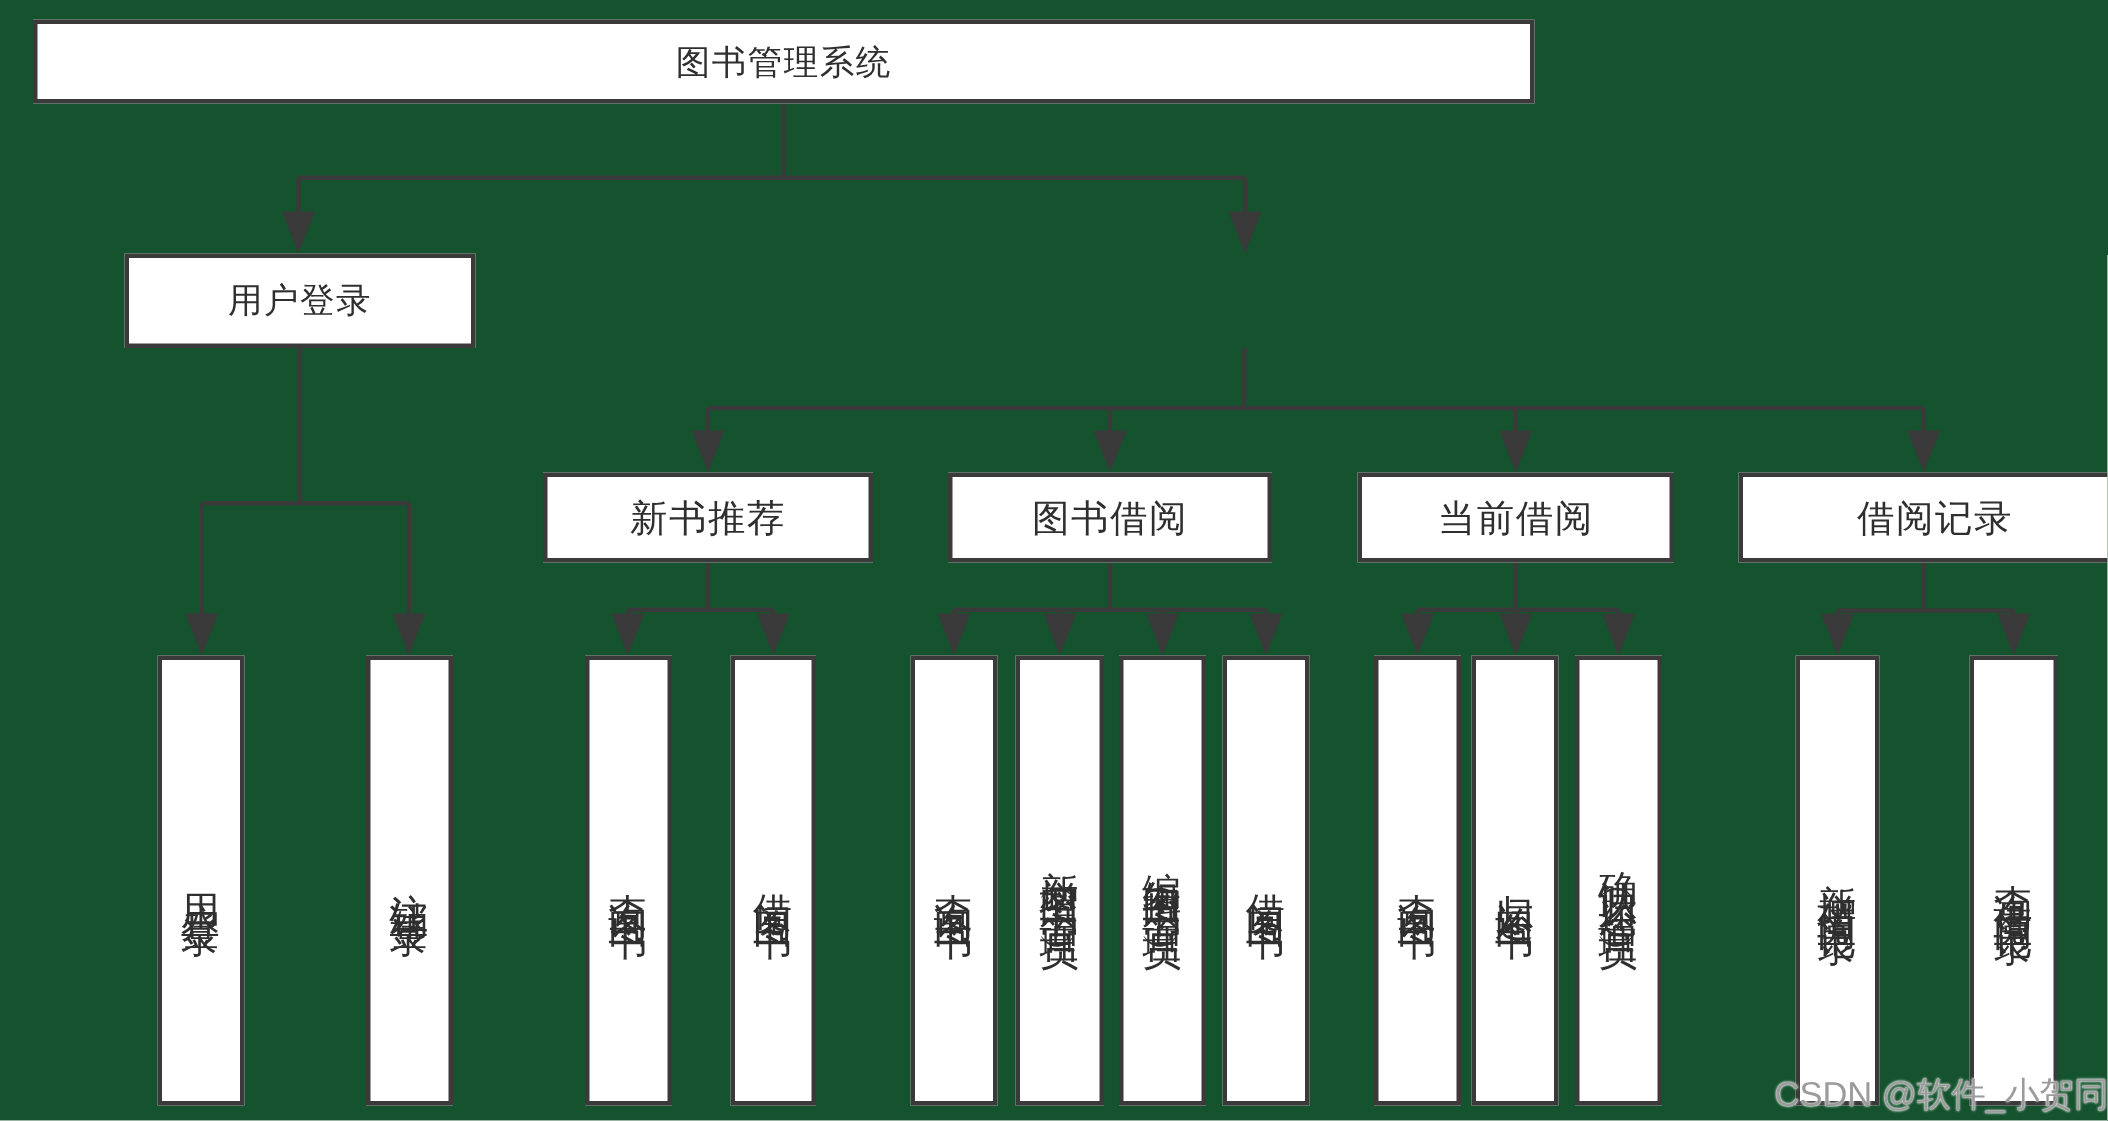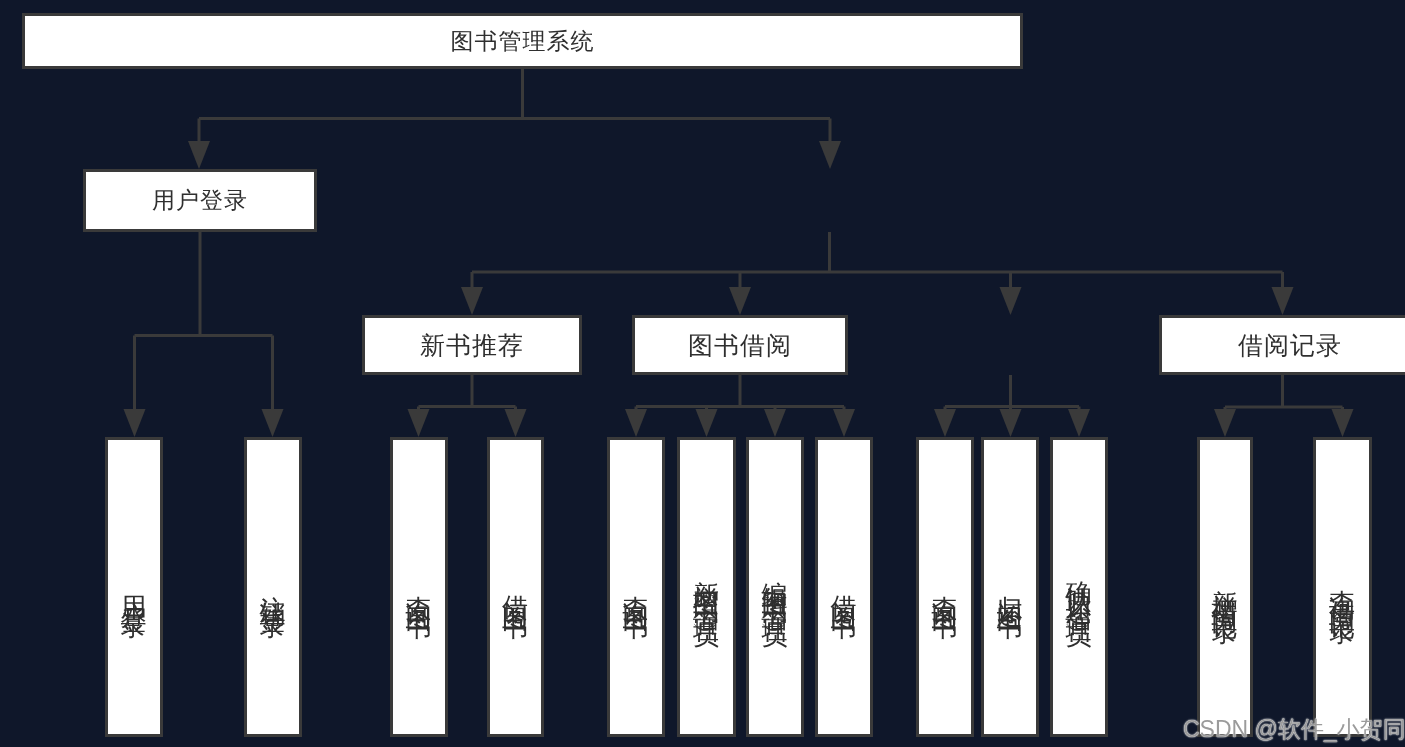--- a/index.html
+++ b/index.html
@@ -1,19 +1,19 @@
 <!DOCTYPE html>
 <html><head>
 <meta charset="utf-8">
 <style>
   html,body{margin:0;padding:0;background:#ffffff;}
   #stage{
     position:relative;
     width:1405px;height:747px;
-    background:#0f172a;
+    background:#14532d;
     font-family:"Liberation Sans", sans-serif;
     overflow:hidden;
   }
   #wires{position:absolute;left:0;top:0;width:1405px;height:747px;}
   #wires path{stroke:#3a3a3a;stroke-width:3;fill:none;}
   #wires polygon{fill:#3a3a3a;stroke:none;}
   .box{
     position:absolute;
     box-sizing:border-box;
     background:#ffffff;
@@ -95,20 +95,21 @@
       <polygon points="1331.5,409 1353.5,409 1342.5,437"></polygon>
     </g>
   </svg>
 
   <div class="box" style="left:22px;top:13px;width:1001px;height:56px;">图书管理系统</div>
 
   <div class="box lvl2" style="left:83px;width:234px;">用户登录</div>
 
   <div class="box lvl3" style="left:362px;width:220px;">新书推荐</div>
   <div class="box lvl3" style="left:632px;width:216px;">图书借阅</div>
+  <div class="box lvl3" style="left:905px;width:211px;">当前借阅</div>
   <div class="box lvl3" style="left:1159px;width:262px;">借阅记录</div>
 
   <div class="box leaf leafrow" style="left:105px;width:58px;">用户登录</div>
   <div class="box leaf leafrow" style="left:244px;width:58px;">注销登录</div>
 
   <div class="box leaf leafrow" style="left:390px;width:58px;">查询图书</div>
   <div class="box leaf leafrow" style="left:487px;width:57px;">借阅图书</div>
 
   <div class="box leaf leafrow" style="left:607px;width:58px;">查询图书</div>
   <div class="box leaf leafrow" style="left:677px;width:59px;">新增图书（管理员）</div>

